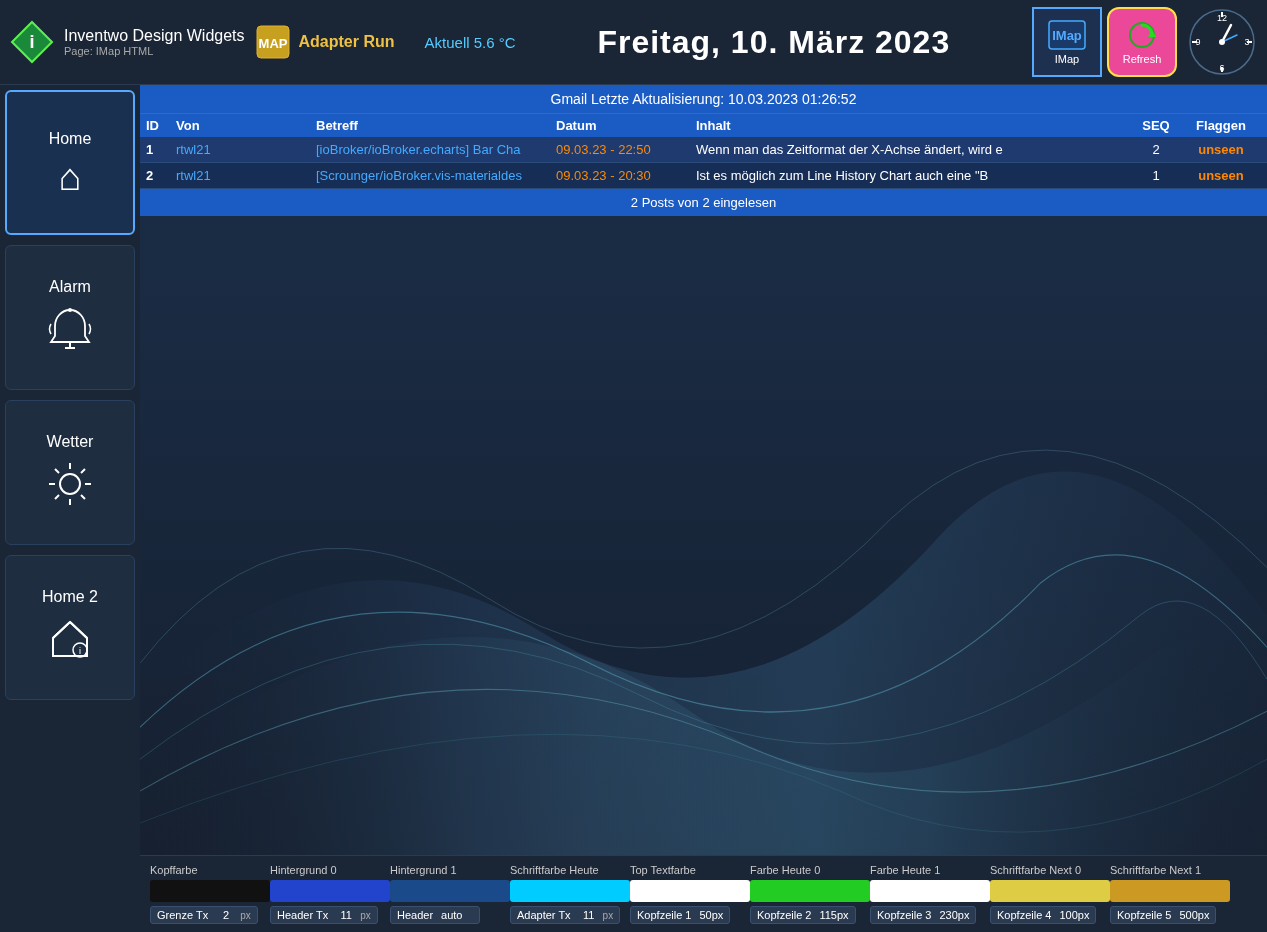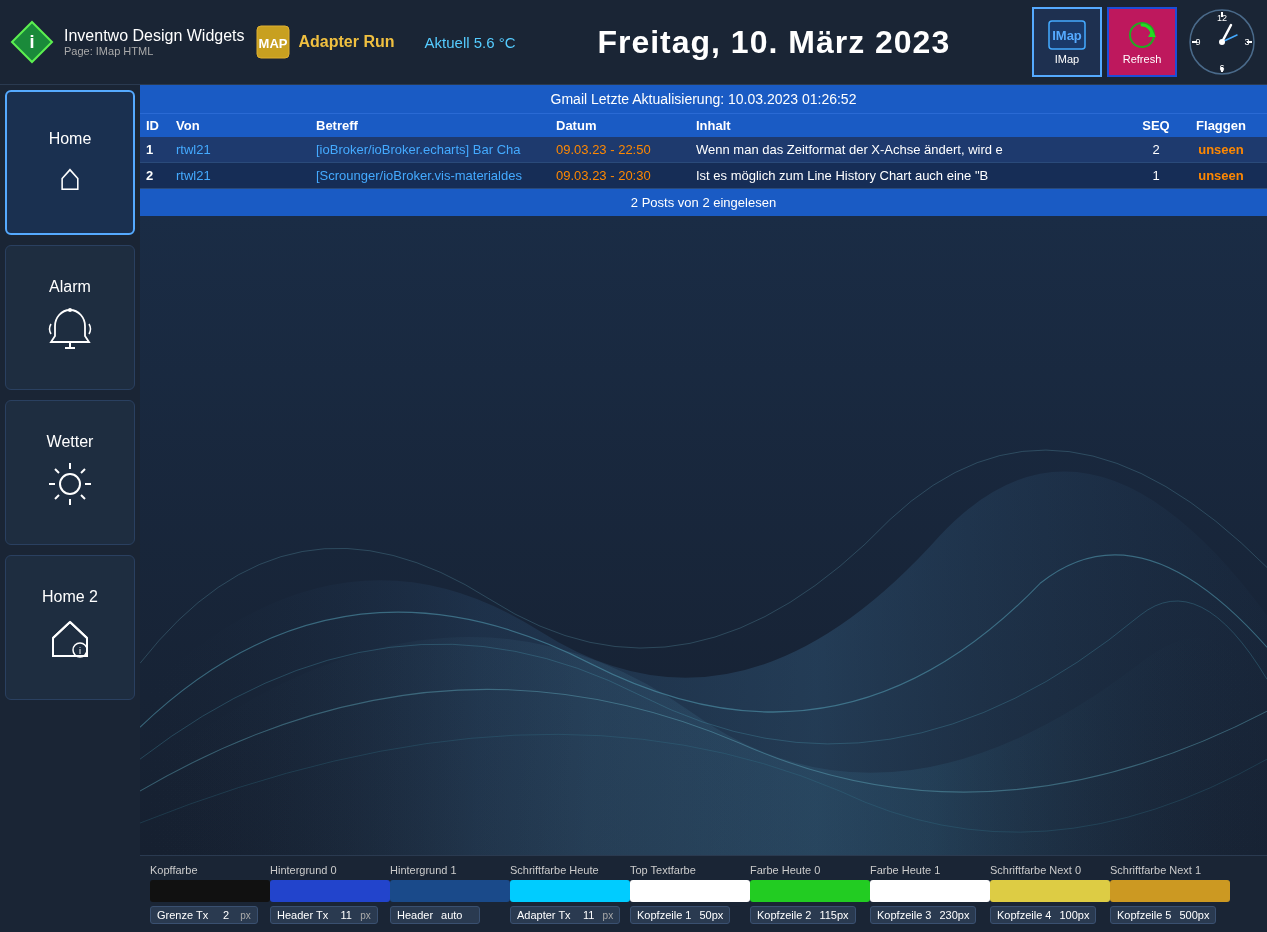--- a/index.html
+++ b/index.html
@@ -76,23 +76,23 @@
       cursor: pointer;
       margin-right: 5px;
     }
     #imap-btn.active {
       border: 2px solid #5af;
       background: #1e3050;
     }
     #refresh-btn {
       width: 70px;
       height: 70px;
-      background: #be185d;
-      border: 2px solid #1d4ed8;
-      border-radius: 0;
+      background: #ec4899;
+      border: 2px solid #fde047;
+      border-radius: 12px;
       display: flex;
       flex-direction: column;
       align-items: center;
       justify-content: center;
       cursor: pointer;
       margin-right: 10px;
     }
     #clock-area {
       width: 70px;
       height: 70px;

